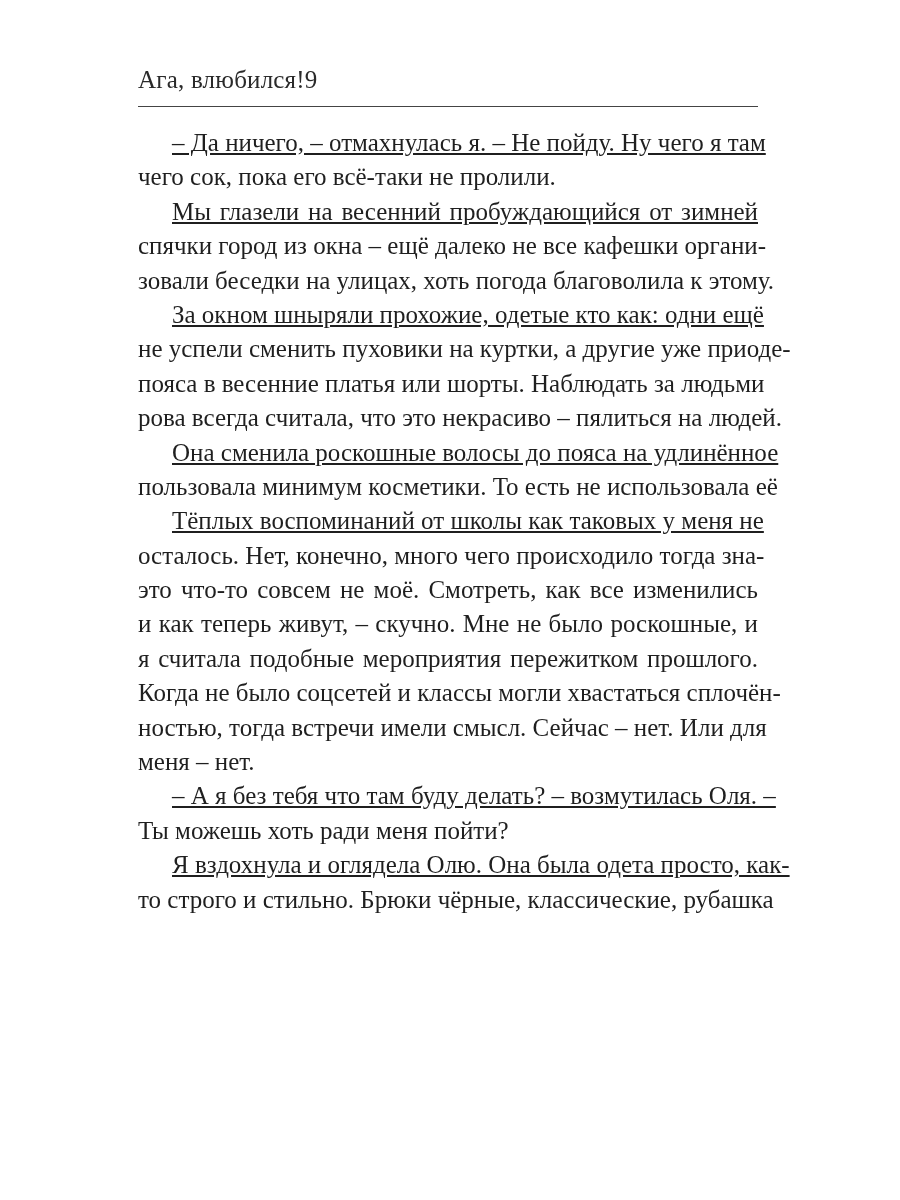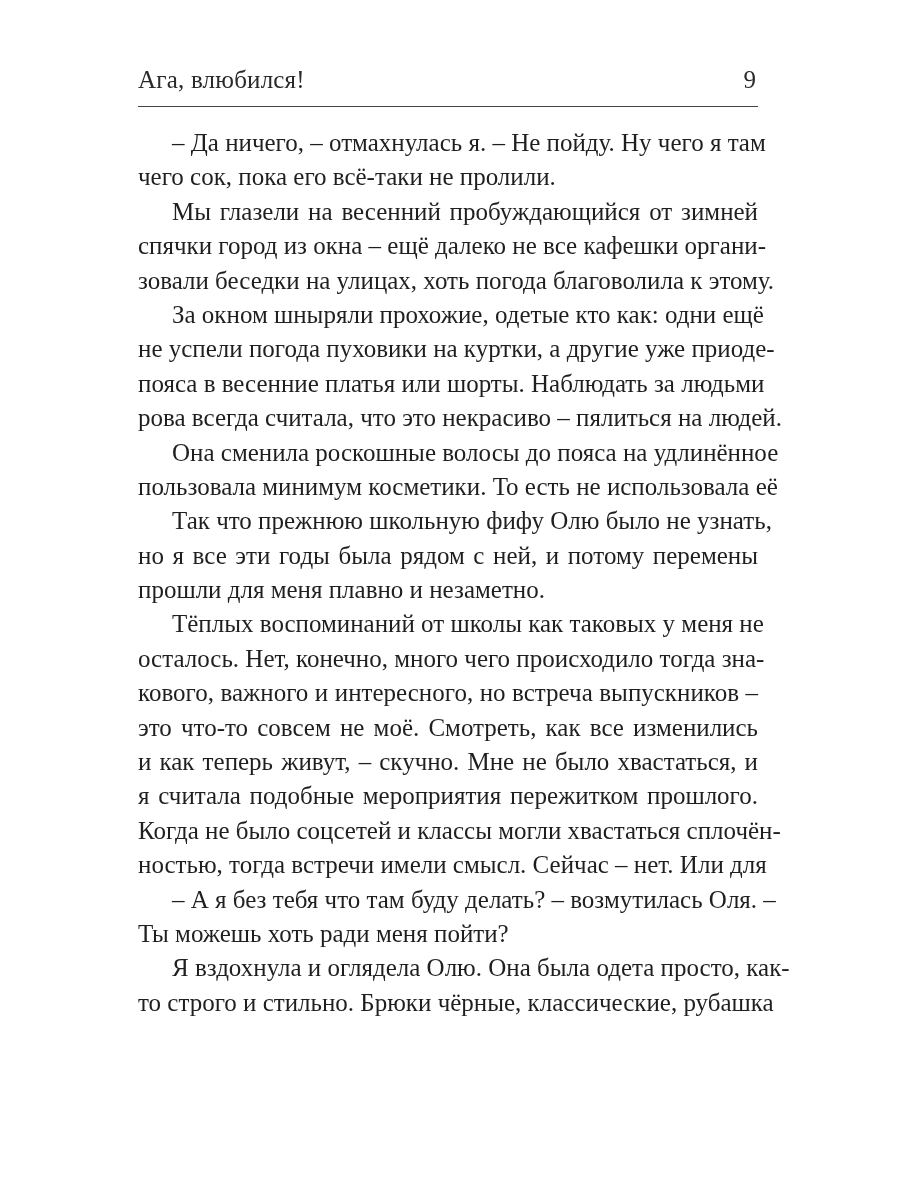--- a/index.html
+++ b/index.html
@@ -22,21 +22,21 @@
       width: 620px;
       height: 1200px;
     }
     .running-header {
       position: absolute;
       left: 0;
       top: 66px;
       width: 620px;
       height: 40px;
       display: flex;
-      justify-content: space-between;
+      justify-content: flex-start;
       align-items: baseline;
       font-size: 25px;
       color: #2a2a2a;
     }
     .running-title {
       letter-spacing: 0.2px;
     }
     .page-number {
       padding-right: 2px;
     }
@@ -58,20 +58,21 @@
       height: 34.4px;
       line-height: 34.4px;
       font-size: 25px;
       white-space: nowrap;
       text-align: justify;
       text-align-last: justify;
       display: block;
     }
     .line.indent {
       padding-left: 34px;
+      text-decoration: underline;
     }
     .line.last {
       text-align-last: left;
     }
   </style>
 </head>
 <body>
 
 <div class="page">
   <div class="running-header">
@@ -88,45 +89,40 @@
     </div>
 
     <div>
       <span class="line indent">Мы глазели на весенний пробуждающийся от зимней</span>
       <span class="line">спячки город из окна – ещё далеко не все кафешки органи-</span>
       <span class="line">зовали беседки на улицах, хоть погода благоволила к этому.</span>
     </div>
 
     <div>
       <span class="line indent">За окном шныряли прохожие, одетые кто как: одни ещё</span>
-      <span class="line">не успели погода пуховики на куртки, а другие уже приоде-</span>
+      <span class="line">не успели сменить пуховики на куртки, а другие уже приоде-</span>
       <span class="line">пояса в весенние платья или шорты. Наблюдать за людьми</span>
       <span class="line">рова всегда считала, что это некрасиво – пялиться на людей.</span>
     </div>
 
     <div>
       <span class="line indent">Она сменила роскошные волосы до пояса на удлинённое</span>
       <span class="line">пользовала минимум косметики. То есть не использовала её</span>
     </div>
 
-    <div>
-      <span class="line indent">Так что прежнюю школьную фифу Олю было не узнать,</span>
-      <span class="line">но я все эти годы была рядом с ней, и потому перемены</span>
-      <span class="line last">прошли для меня плавно и незаметно.</span>
-    </div>
 
     <div>
       <span class="line indent">Тёплых воспоминаний от школы как таковых у меня не</span>
       <span class="line">осталось. Нет, конечно, много чего происходило тогда зна-</span>
-      <span class="line">кового, важного и интересного, но встреча выпускников –</span>
       <span class="line">это что-то совсем не моё. Смотреть, как все изменились</span>
-      <span class="line">и как теперь живут, – скучно. Мне не было хвастаться, и</span>
+      <span class="line">и как теперь живут, – скучно. Мне не было роскошные, и</span>
       <span class="line">я считала подобные мероприятия пережитком прошлого.</span>
       <span class="line">Когда не было соцсетей и классы могли хвастаться сплочён-</span>
       <span class="line">ностью, тогда встречи имели смысл. Сейчас – нет. Или для</span>
+      <span class="line last">меня – нет.</span>
     </div>
 
     <div>
       <span class="line indent">– А я без тебя что там буду делать? – возмутилась Оля. –</span>
       <span class="line last">Ты можешь хоть ради меня пойти?</span>
     </div>
 
     <div>
       <span class="line indent">Я вздохнула и оглядела Олю. Она была одета просто, как-</span>
       <span class="line">то строго и стильно. Брюки чёрные, классические, рубашка</span>

